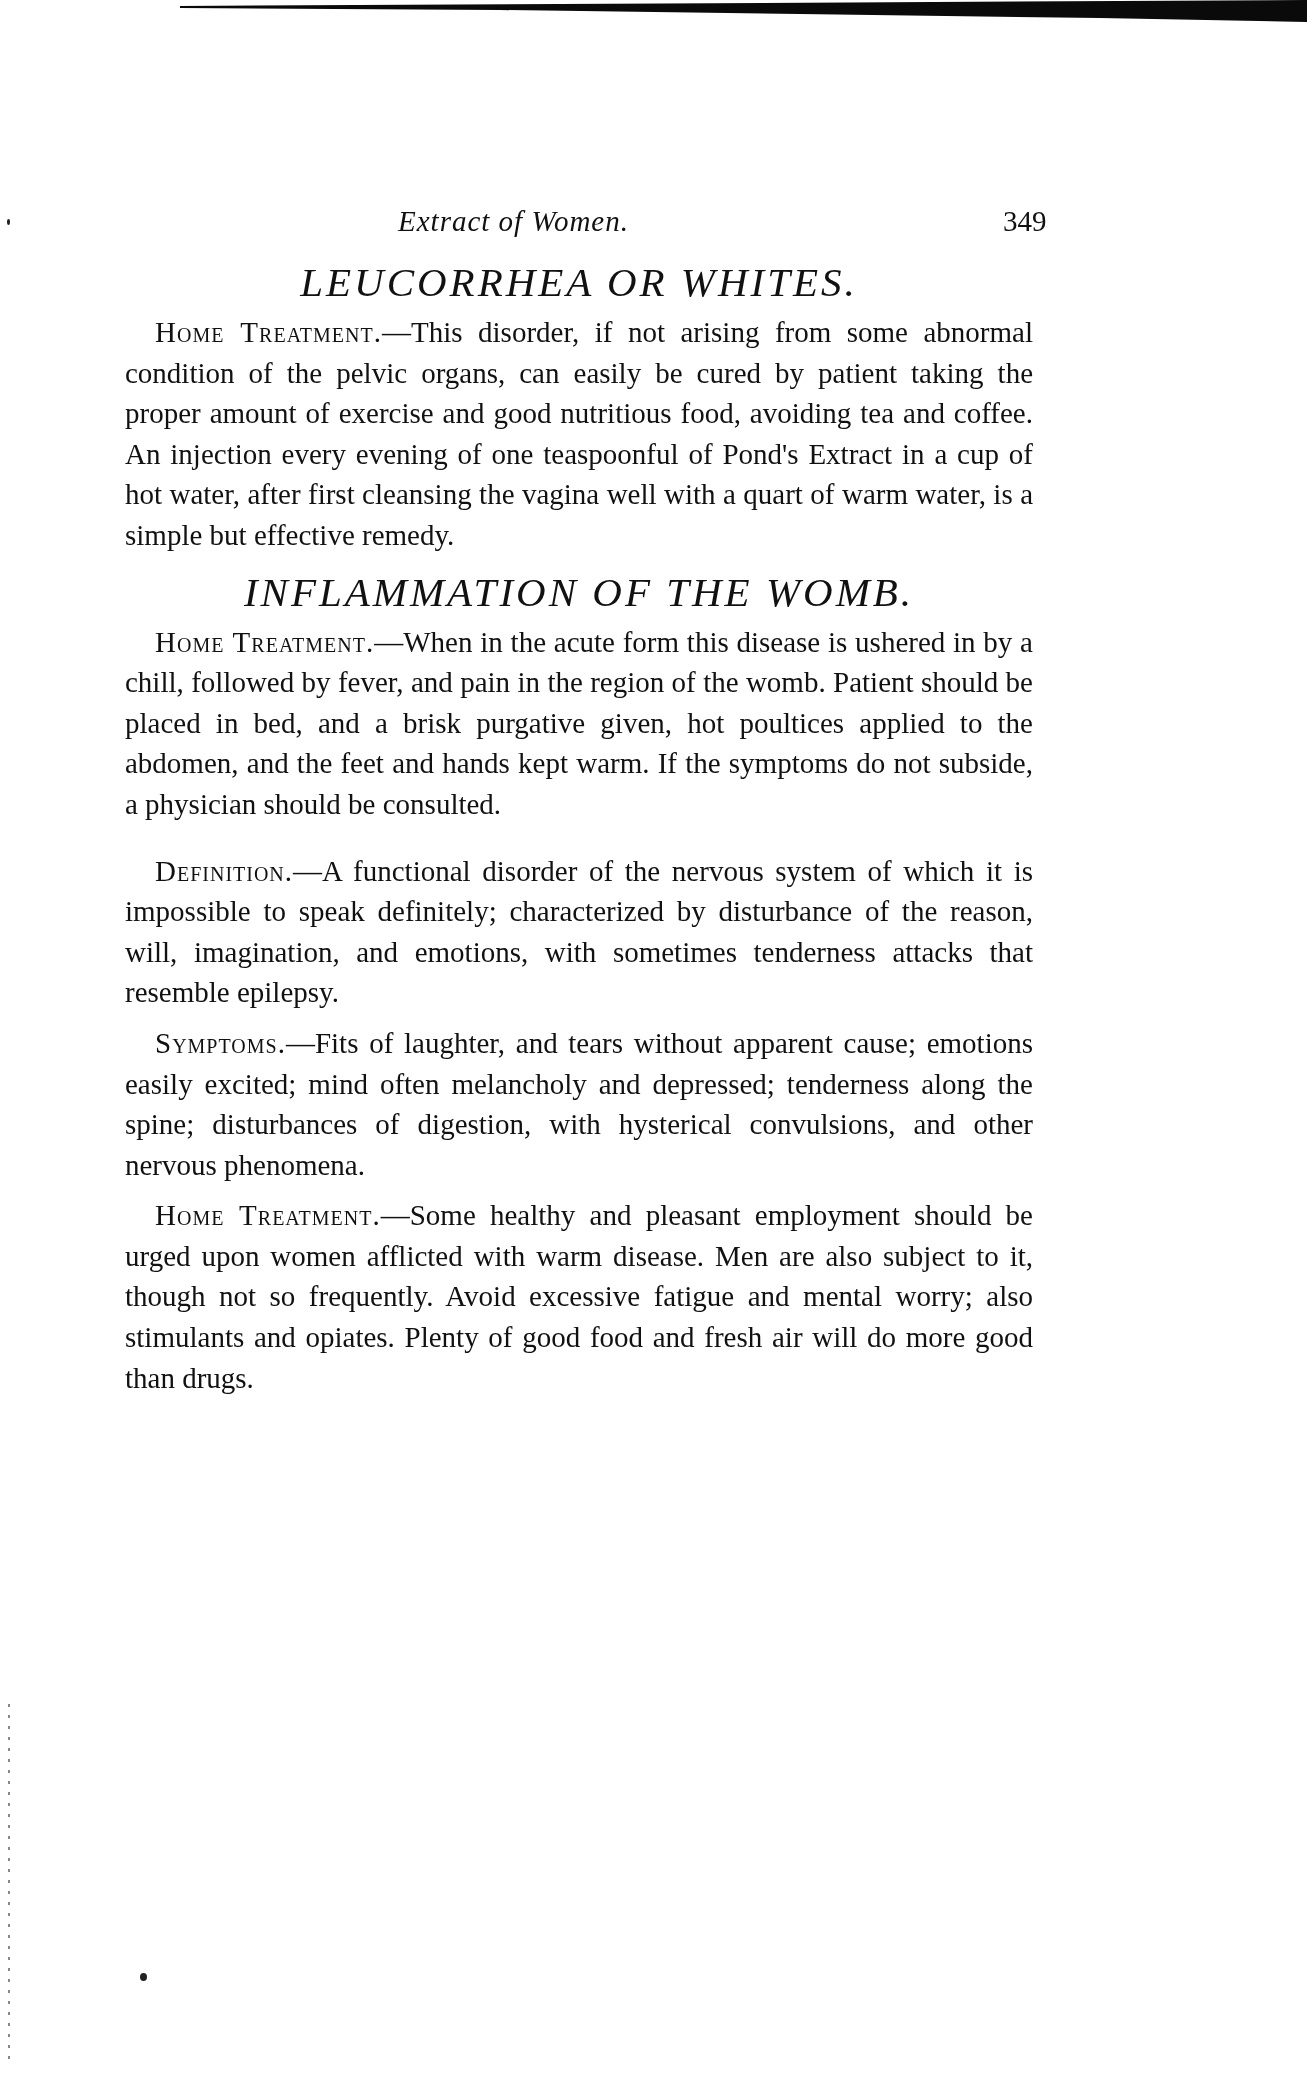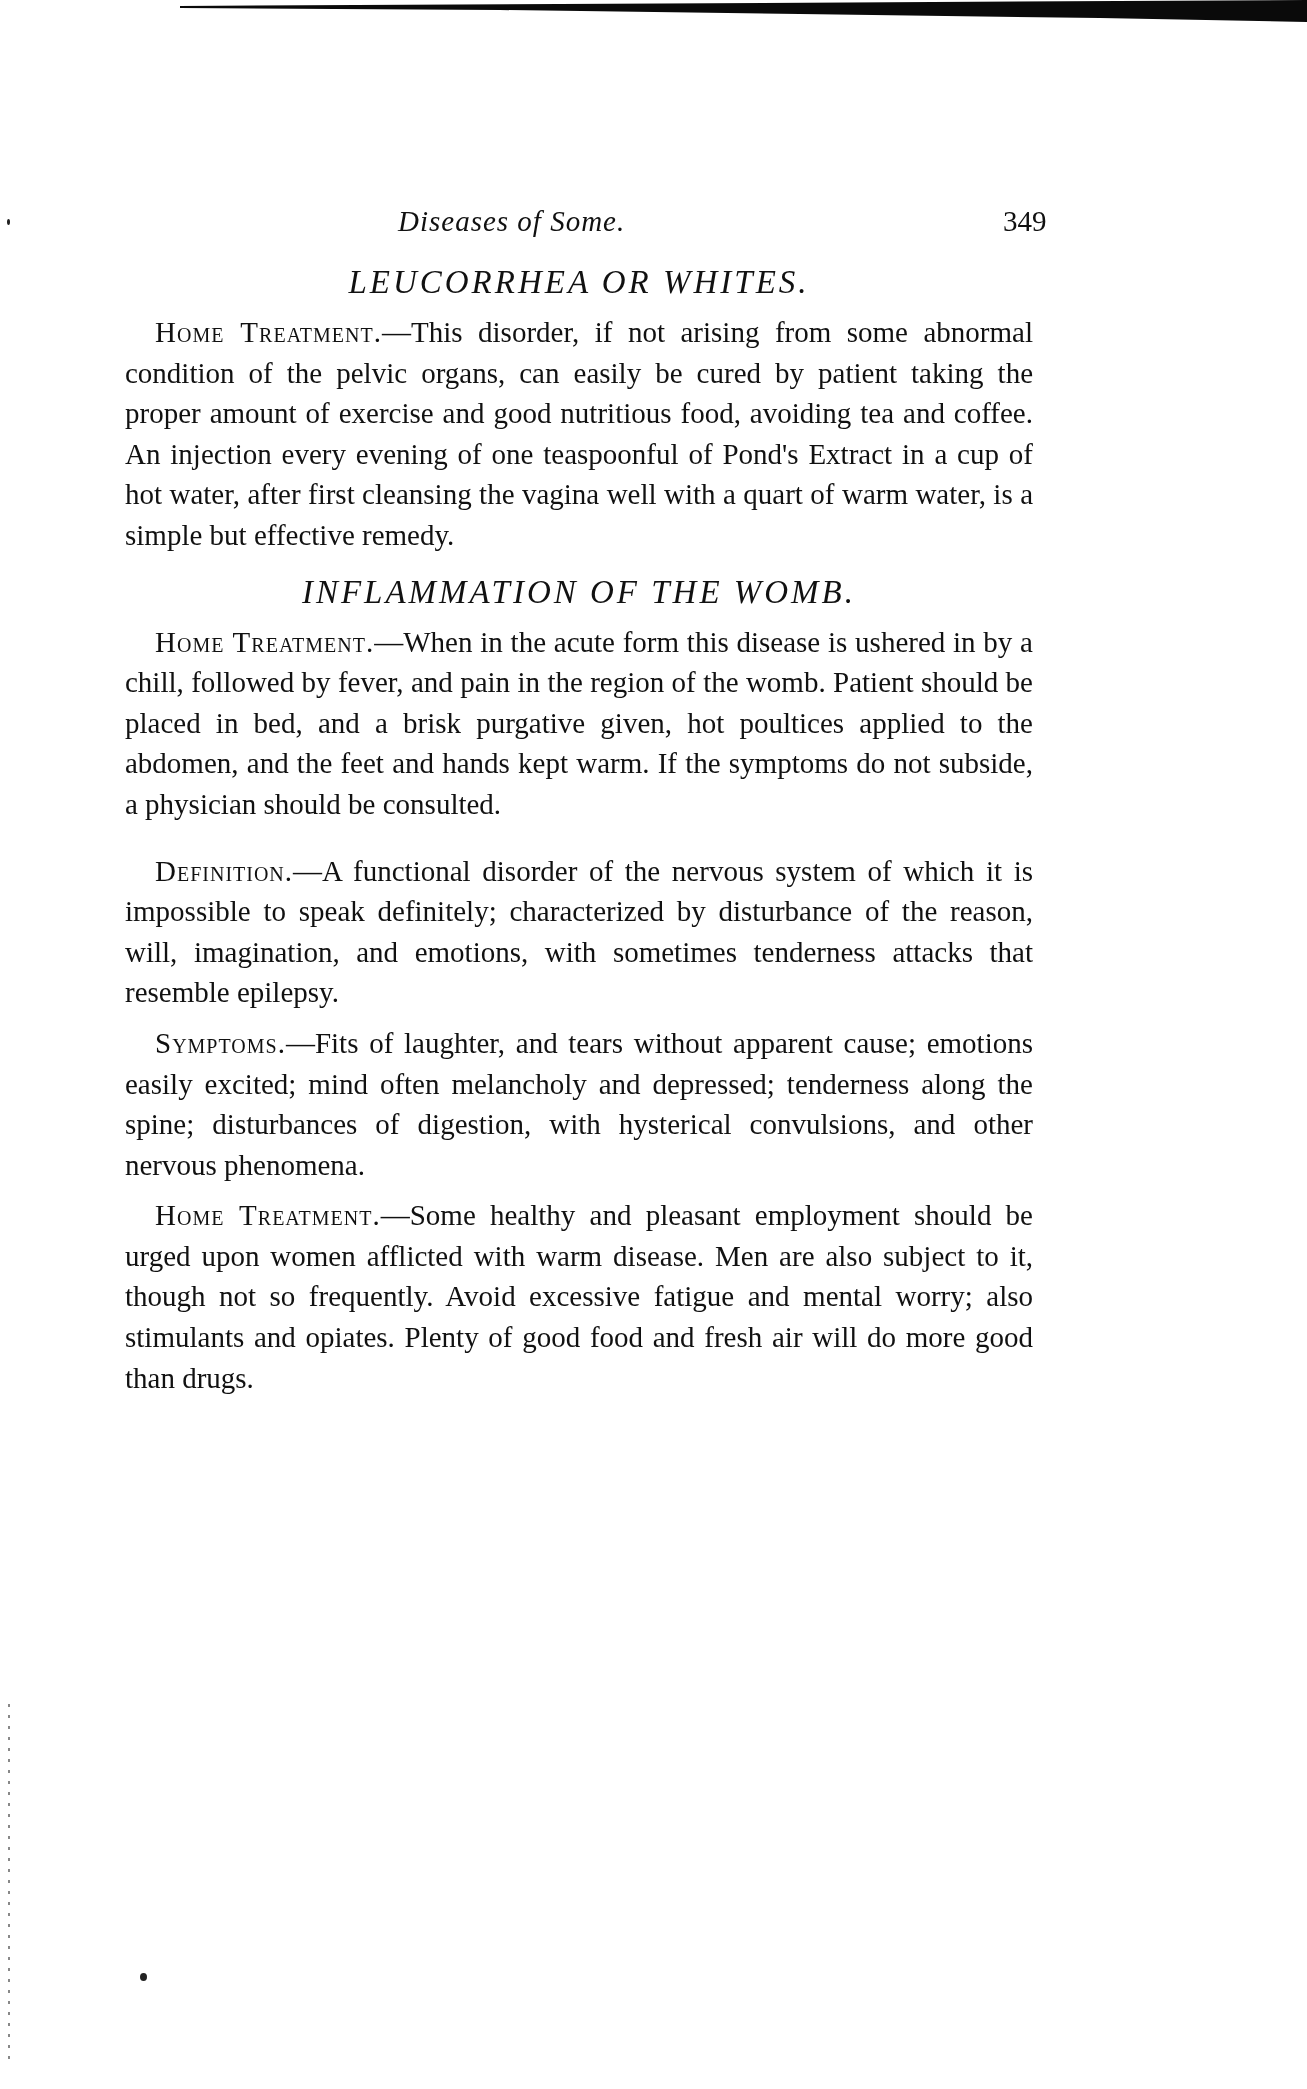--- a/index.html
+++ b/index.html
@@ -4,41 +4,41 @@
 <style>
   html, body { margin: 0; padding: 0; background: #ffffff; }
   body { width: 1307px; height: 2089px; position: relative; overflow: hidden;
          font-family: "Liberation Serif", "DejaVu Serif", serif; color: #111; }
   .scan-edge { position: absolute; left: 0; top: 0; width: 1307px; height: 30px; }
   .running-head { position: absolute; top: 205px; left: 0; width: 1307px; height: 40px; }
   .running-title { position: absolute; left: 398px; top: 0; font-style: italic; font-size: 29px;
                    letter-spacing: 1px; }
   .page-number { position: absolute; left: 1003px; top: 0; font-size: 29px; font-weight: normal; }
   .content { position: absolute; left: 125px; top: 262px; width: 908px; }
-  .section-title { text-align: center; font-style: italic; font-size: 33px; letter-spacing: 3px;
+  .section-title { text-align: center; font-style: italic; font-size: 41px; letter-spacing: 3px;
                    margin: 0; line-height: 40px; font-weight: normal; }
   .para { margin: 0; font-size: 29px; line-height: 40.6px; text-align: justify;
           text-indent: 30px; hyphens: none; }
   .para .lead { font-variant: small-caps; letter-spacing: 1px; margin-top: 28px; }
   .gap-s { height: 10px; }
   .gap-m { height: 16px; }
   .speck { position: absolute; background: #222; border-radius: 50%; }
   .margin-dots { position: absolute; left: 6px; top: 1700px; width: 8px; height: 360px;
                  background-image: radial-gradient(#555 0.8px, transparent 1.2px);
                  background-size: 6px 11px; opacity: 0.7; }
 </style>
 </head>
 <body>
 
 <svg class="scan-edge" viewBox="0 0 1307 30" preserveAspectRatio="none">
   <polygon points="180,6 1307,0 1307,22 1100,18 800,14 500,10 180,8" fill="#0a0a0a"></polygon>
 </svg>
 
 <div class="running-head">
-  <span class="running-title">Diseases of Some.</span>
+  <span class="running-title">Extract of Women.</span>
   <span class="page-number">349</span>
 </div>
 
 <div class="content">
 
   <h2 class="section-title">LEUCORRHEA OR WHITES.</h2>
   <div class="gap-s"></div>
   <p class="para"><span class="lead">Home Treatment.</span><span>—This disorder, if not arising from some abnormal condition of the pelvic organs, can easily be cured by patient taking the proper amount of exercise and good nutritious food, avoiding tea and coffee. An injection every evening of one teaspoonful of Pond's Extract in a cup of hot water, after first cleansing the vagina well with a quart of warm water, is a simple but effective remedy.</span></p>
 
   <div class="gap-m"></div>

